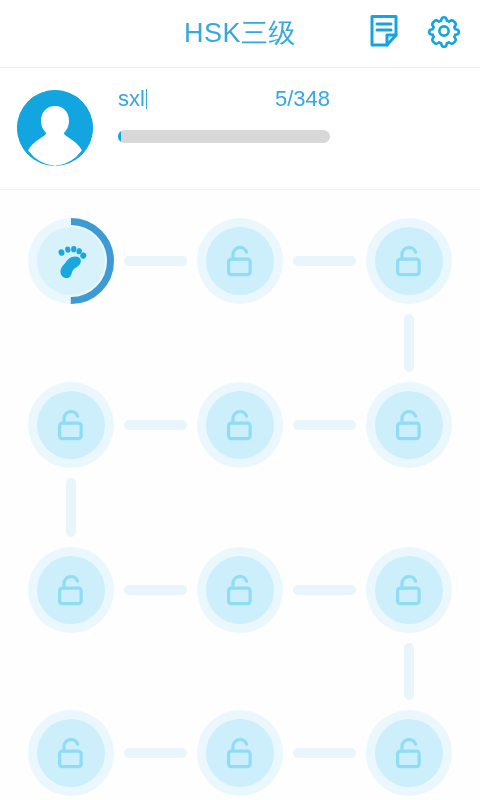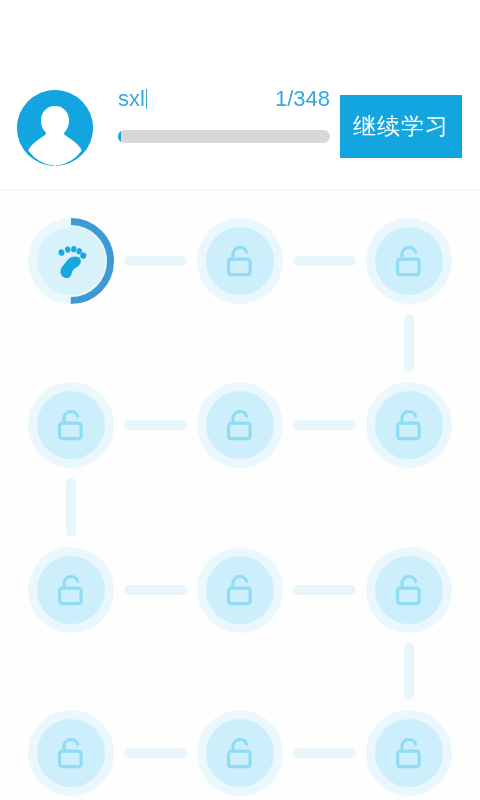--- a/index.html
+++ b/index.html
@@ -205,45 +205,79 @@
     width: 10px;
     border-radius: 5px;
     background: #e4f4fb;
   }
 </style>
 </head>
 <body>
 
 <div class="app">
 
+  <div class="header">
+    <div class="header-title">HSK三级</div>
+    <div class="header-actions">
+      <div class="icon-btn">
+        <span>
+          <svg width="30" height="34" viewBox="0 0 30 34" fill="none">
+            <path d="M3 2.5 H27 V21 L18 31 H3 Z" stroke="#12a5e0" stroke-width="3" stroke-linejoin="round" stroke-linecap="round" fill="none"></path>
+            <path d="M18 31 V21 H27" stroke="#12a5e0" stroke-width="3" stroke-linejoin="round" stroke-linecap="round" fill="none"></path>
+            <line x1="8" y1="10" x2="22" y2="10" stroke="#12a5e0" stroke-width="3" stroke-linecap="round"></line>
+            <line x1="8" y1="16" x2="22" y2="16" stroke="#12a5e0" stroke-width="3" stroke-linecap="round"></line>
+          </svg>
+        </span>
+      </div>
+      <div class="icon-btn">
+        <span>
+          <svg width="34" height="34" viewBox="0 0 34 34" fill="none">
+            <path d="M17 3.2
+                     a2.6 2.6 0 0 1 2.55 2.1 l0.3 1.55 a10.6 10.6 0 0 1 2.1 0.88 l1.3-0.9
+                     a2.6 2.6 0 0 1 3.3 0.3 l1.35 1.35 a2.6 2.6 0 0 1 0.3 3.3 l-0.9 1.3
+                     a10.6 10.6 0 0 1 0.88 2.1 l1.55 0.3 a2.6 2.6 0 0 1 2.1 2.55
+                     a2.6 2.6 0 0 1-2.1 2.55 l-1.55 0.3 a10.6 10.6 0 0 1-0.88 2.1 l0.9 1.3
+                     a2.6 2.6 0 0 1-0.3 3.3 l-1.35 1.35 a2.6 2.6 0 0 1-3.3 0.3 l-1.3-0.9
+                     a10.6 10.6 0 0 1-2.1 0.88 l-0.3 1.55 a2.6 2.6 0 0 1-2.55 2.1
+                     a2.6 2.6 0 0 1-2.55-2.1 l-0.3-1.55 a10.6 10.6 0 0 1-2.1-0.88 l-1.3 0.9
+                     a2.6 2.6 0 0 1-3.3-0.3 l-1.35-1.35 a2.6 2.6 0 0 1-0.3-3.3 l0.9-1.3
+                     a10.6 10.6 0 0 1-0.88-2.1 l-1.55-0.3 a2.6 2.6 0 0 1-2.1-2.55
+                     a2.6 2.6 0 0 1 2.1-2.55 l1.55-0.3 a10.6 10.6 0 0 1 0.88-2.1 l-0.9-1.3
+                     a2.6 2.6 0 0 1 0.3-3.3 l1.35-1.35 a2.6 2.6 0 0 1 3.3-0.3 l1.3 0.9
+                     a10.6 10.6 0 0 1 2.1-0.88 l0.3-1.55 A2.6 2.6 0 0 1 17 3.2 Z" stroke="#12a5e0" stroke-width="2.6" fill="none" stroke-linejoin="round"></path>
+            <circle cx="17" cy="17" r="4.6" stroke="#12a5e0" stroke-width="2.6" fill="none"></circle>
+          </svg>
+        </span>
+      </div>
+    </div>
+  </div>
 
   <div class="profile">
     <div class="avatar">
       <span>
         <svg width="76" height="76" viewBox="0 0 76 76">
           <circle cx="38" cy="38" r="38" fill="#12a5e0"></circle>
           <path d="M38 16 c-8.5 0-14 6.2-14 14.5 0 5.2 2 9.4 4.4 11.6 0.8 0.8 0.6 2.2-0.3 2.9
                    C23 48.6 14 53.5 11.2 60.5 A38 38 0 0 0 38 76 a38 38 0 0 0 26.8-15.5
                    c-2.8-7-11.8-11.9-16.9-15.5 -0.9-0.7-1.1-2.1-0.3-2.9 2.4-2.2 4.4-6.4 4.4-11.6
                    C52 22.2 46.5 16 38 16 Z" fill="#ffffff"></path>
         </svg>
       </span>
     </div>
 
     <div class="profile-mid">
       <div class="profile-row">
         <div class="username">sxl</div>
-        <div class="progress-count">1/348</div>
+        <div class="progress-count">5/348</div>
       </div>
       <div class="progress-track">
         <div class="progress-fill" style="width: 1.4%;"></div>
       </div>
     </div>
 
-    <button class="continue-btn">继续学习</button>
   </div>
 
   <div class="map" id="map">
       <div class="connector-h" style="left: 124px; width: 63px; top: 66px; background: rgb(232, 246, 252);"></div>
       <div class="connector-h" style="left: 293px; width: 63px; top: 66px; background: rgb(232, 246, 252);"></div>
       <div class="connector-h" style="left: 124px; width: 63px; top: 230px; background: rgb(232, 246, 252);"></div>
       <div class="connector-h" style="left: 293px; width: 63px; top: 230px; background: rgb(232, 246, 252);"></div>
       <div class="connector-h" style="left: 124px; width: 63px; top: 395px; background: rgb(232, 246, 252);"></div>
       <div class="connector-h" style="left: 293px; width: 63px; top: 395px; background: rgb(232, 246, 252);"></div>
       <div class="connector-h" style="left: 124px; width: 63px; top: 558px; background: rgb(232, 246, 252);"></div>

